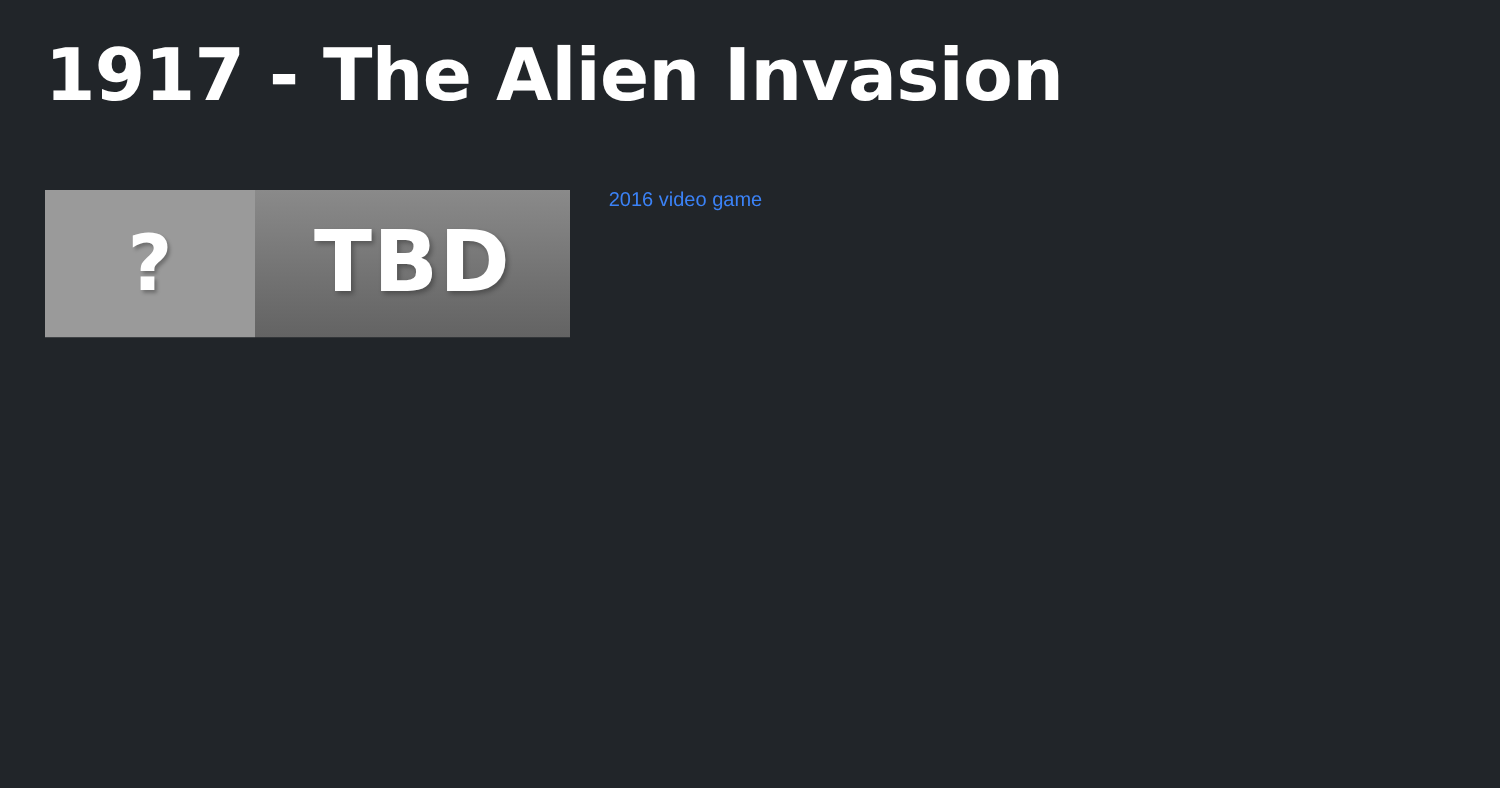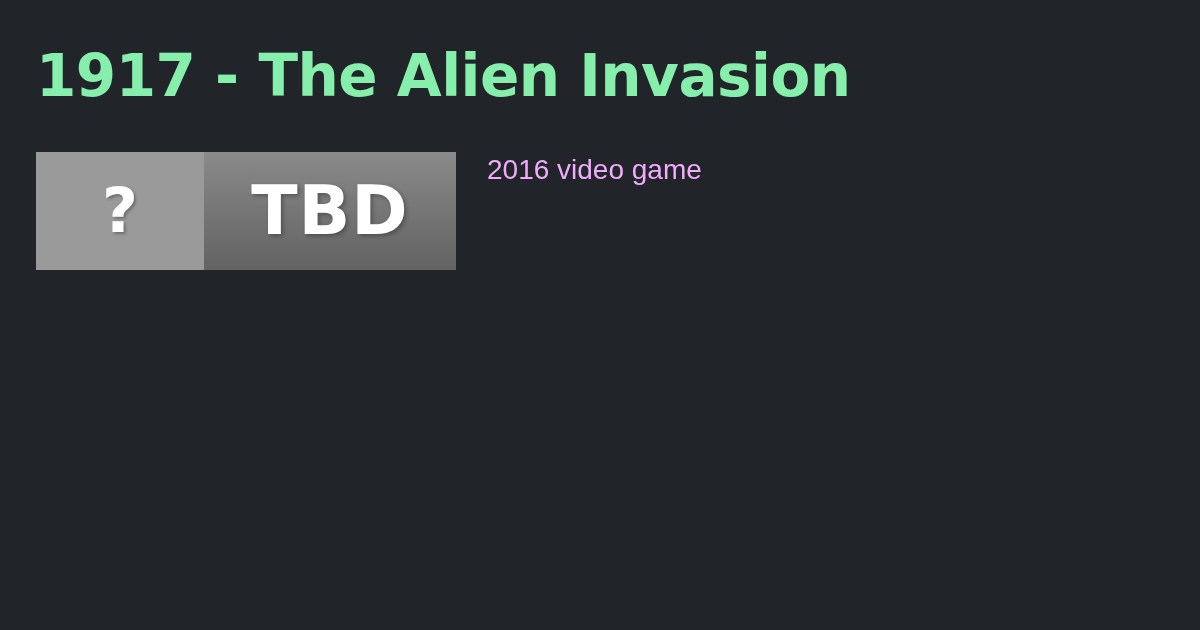--- a/index.html
+++ b/index.html
@@ -18,27 +18,27 @@
 
   .page {
     position: absolute;
     inset: 0;
   }
 
   
   .page-title {
     position: absolute;
     left: 36px;
-    top: 47px;
+    top: 31px;
     margin: 0;
     font-size: 58px;
     line-height: 1.0;
     font-weight: 700;
     letter-spacing: -0.5px;
-    color: #86efac;
+    color: #ffffff;
     white-space: nowrap;
     font-family: "DejaVu Sans", "Liberation Sans", sans-serif;
   }
 
   
   .content-row {
     position: absolute;
     left: 0;
     top: 152px;
     width: 1200px;
@@ -94,24 +94,24 @@
     user-select: none;
     text-align: right;
   }
 
   
   .description {
     position: absolute;
     left: 487px;
     top: -2px;
     margin: 0;
-    font-size: 28px;
+    font-size: 16px;
     line-height: 1.4;
     font-weight: 400;
-    color: #f0abfc;
+    color: #3b82f6;
     white-space: nowrap;
   }
 </style>
 </head>
 <body>
 
 <div class="page">
 
   <h1 class="page-title">1917 - The Alien Invasion</h1>
 

